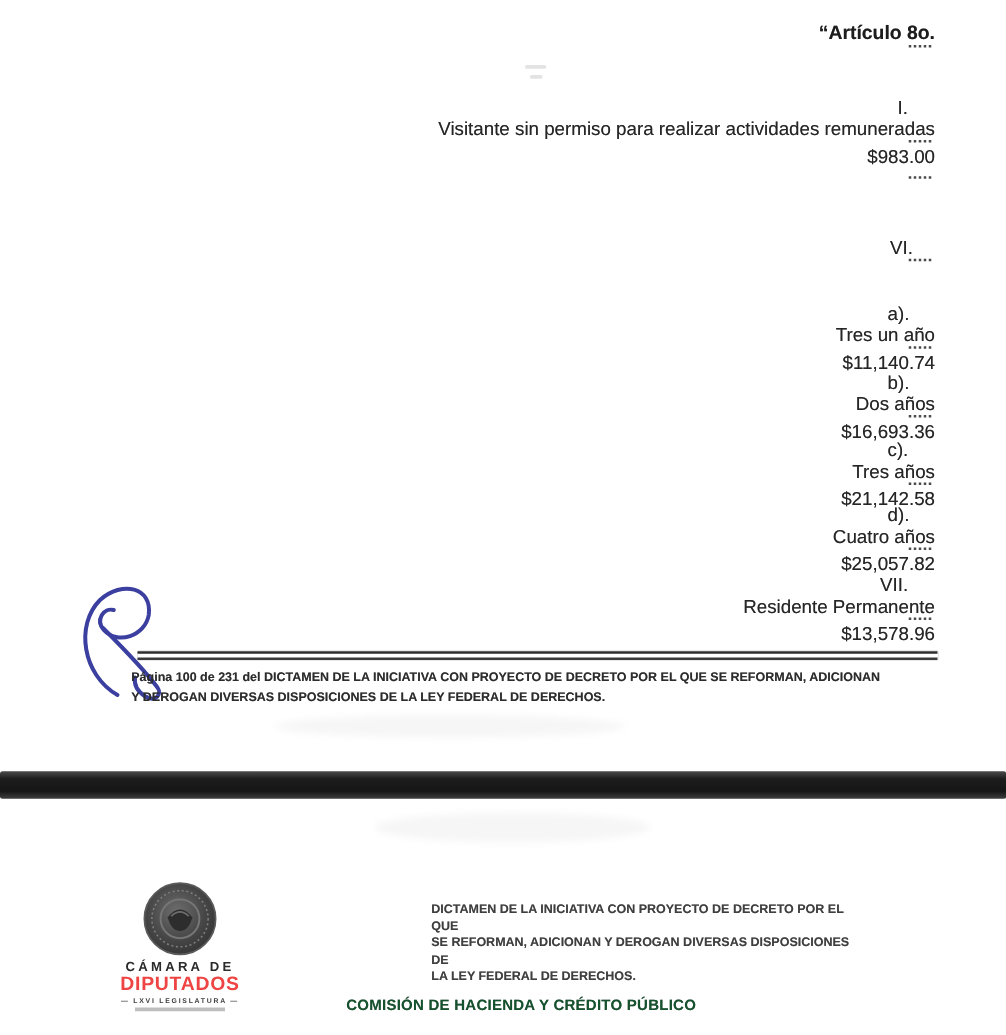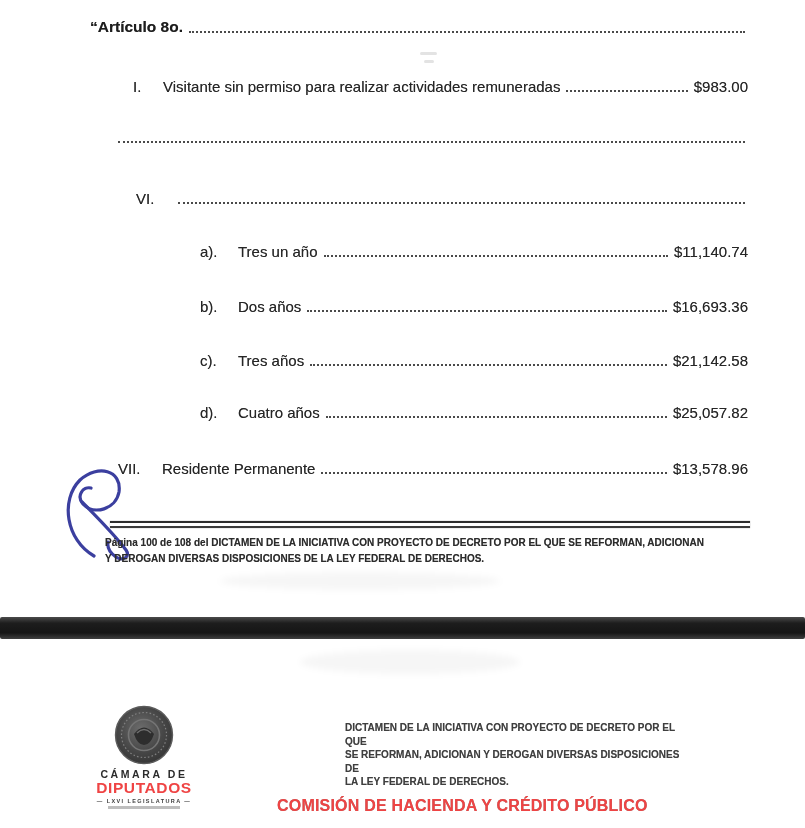--- a/index.html
+++ b/index.html
@@ -8,20 +8,21 @@
     background:#ffffff;
     font-family:"Liberation Sans", sans-serif;
     color:#232323;
   }
   
   .doc-row{
     position:absolute;display:flex;align-items:flex-end;
     left:90px;right:57px;font-size:15px;color:#262626;
     text-shadow:0 0 .4px rgba(30,30,30,.55);
     white-space:nowrap;
+    flex-direction:column;
   }
   .doc-row .lbl{flex:none;}
   .doc-row .txt{flex:none;}
   .doc-row .leader{
     flex:1;min-width:18px;
     border-bottom:2px dotted #4a4a4a;
     margin:0 3px 3px 6px;
   }
   .doc-row .amt{flex:none;padding-left:3px;text-align:right;}
   .heading{font-weight:bold;font-size:15.5px;color:#1d1d1d;}
@@ -53,21 +54,21 @@
   .logo-line2{font-size:15.5px;font-weight:800;letter-spacing:.6px;color:#ef4444;margin-top:-1px;}
   .logo-line3{font-size:5.5px;font-weight:bold;letter-spacing:1.4px;color:#3d3d3d;margin-top:1px;}
   .logo-fineprint{height:2.5px;width:72px;margin:2px auto 0;background:rgba(70,70,70,.35);filter:blur(.4px);}
   .hdr-block{
     position:absolute;left:345px;top:721px;width:345px;
     font-size:10px;font-weight:bold;color:#3f3f3f;line-height:13.5px;
     text-shadow:0 0 .3px rgba(60,60,60,.5);
   }
   .committee{
     position:absolute;left:277px;top:797px;
-    font-size:16px;font-weight:800;color:#ef4444;letter-spacing:.2px;
+    font-size:12px;font-weight:800;color:#14532d;letter-spacing:.2px;
     white-space:nowrap;text-shadow:0 0 .4px rgba(20,20,20,.5);
   }
   .noise{position:absolute;background:rgba(0,0,0,.035);filter:blur(3px);border-radius:50%;}
 </style>
 </head>
 <body>
 
 <div id="stage">
 
   <div>
@@ -131,21 +132,21 @@
       <span class="amt">$13,578.96</span>
     </div>
 
     <svg class="signature" viewBox="0 0 100 102">
       <path d="M 42 94 C 14 78, 8 38, 28 18 C 46 2, 70 8, 67 30 C 64 47, 42 54, 31 42 C 24 34, 31 24, 39 26" fill="none" stroke="#3b3f9f" stroke-width="3.2" stroke-linecap="round"></path>
       <path d="M 30 40 C 45 55, 62 72, 74 88 C 78 94, 72 100, 64 95 C 58 91, 55 86, 56 80" fill="none" stroke="#3b3f9f" stroke-width="3.2" stroke-linecap="round"></path>
     </svg>
 
     <div class="double-rule"></div>
 
-    <div class="footer-text"><span>Página</span> <span class="b">100</span> <span>de</span> <span class="b">108</span> <span>del</span> <span class="b">DICTAMEN DE LA INICIATIVA CON PROYECTO DE DECRETO POR EL QUE SE REFORMAN, ADICIONAN Y DEROGAN DIVERSAS DISPOSICIONES DE LA LEY FEDERAL DE DERECHOS.</span></div>
+    <div class="footer-text"><span>Página</span> <span class="b">100</span> <span>de</span> <span class="b">231</span> <span>del</span> <span class="b">DICTAMEN DE LA INICIATIVA CON PROYECTO DE DECRETO POR EL QUE SE REFORMAN, ADICIONAN Y DEROGAN DIVERSAS DISPOSICIONES DE LA LEY FEDERAL DE DERECHOS.</span></div>
   </div>
 
   <div class="page-sep"></div>
 
   <div>
 
     <div class="noise" style="left:220px;top:572px;width:280px;height:18px;"></div>
     <div class="noise" style="left:300px;top:650px;width:220px;height:24px;"></div>
 
     <div class="logo">

